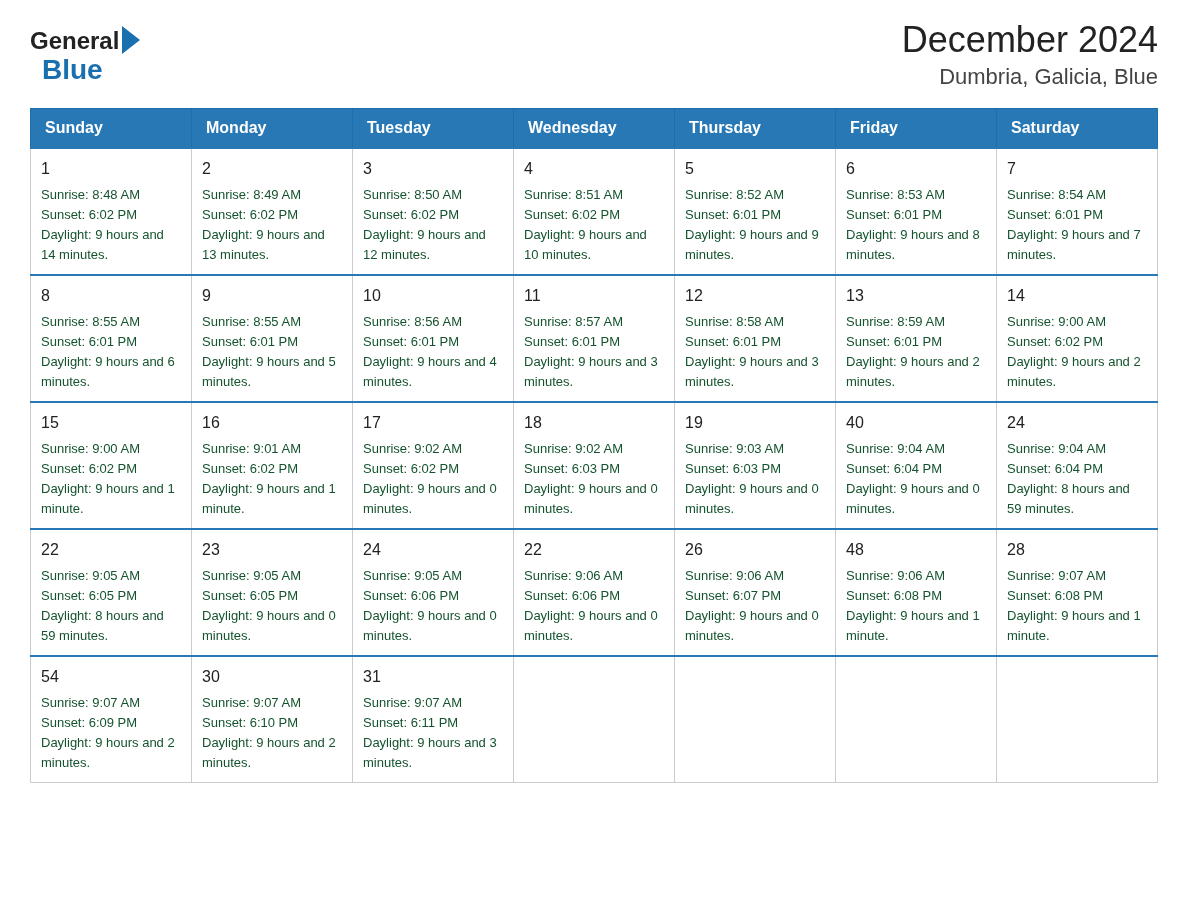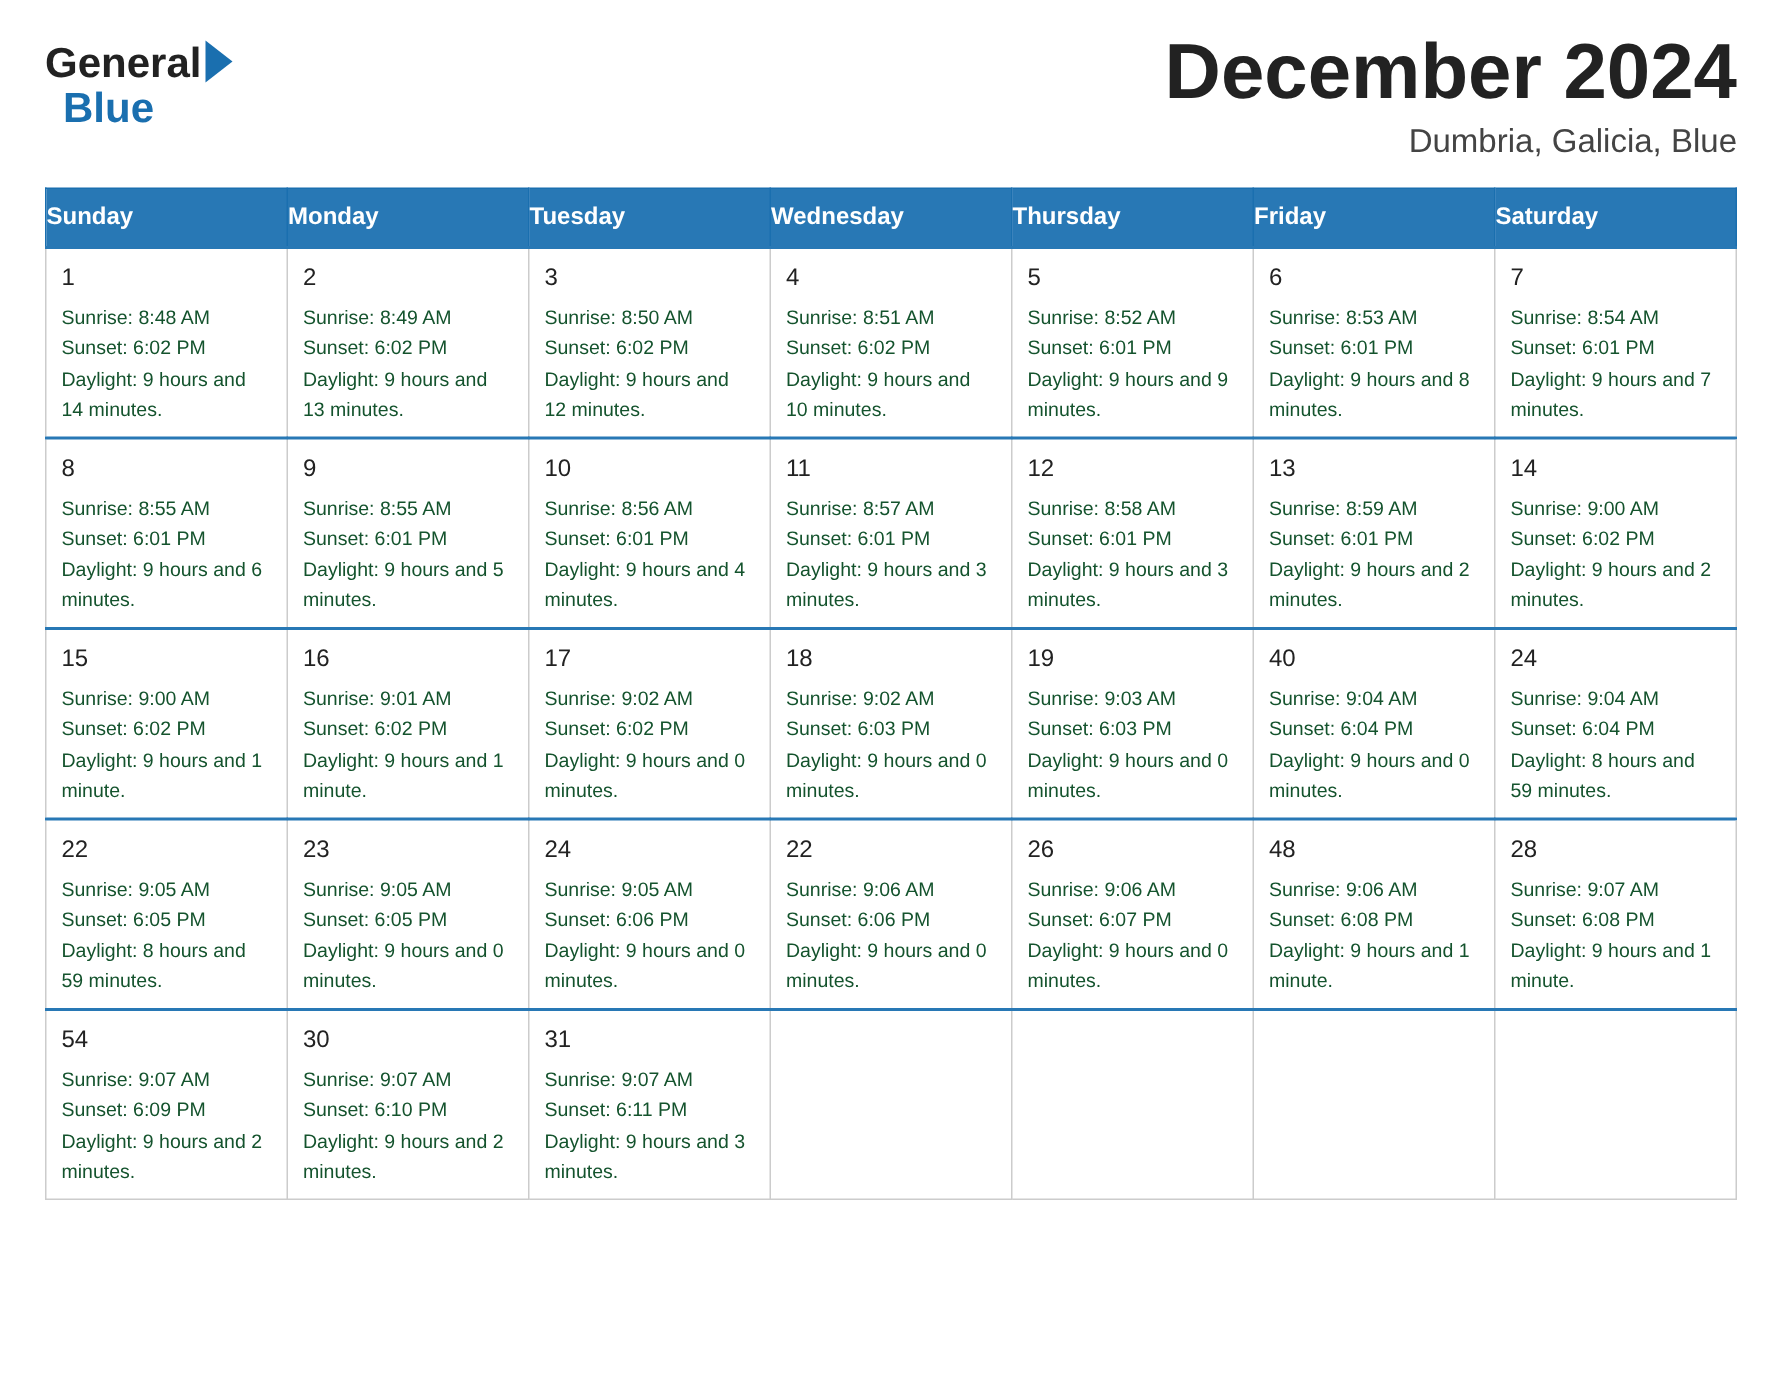--- a/index.html
+++ b/index.html
@@ -17,21 +17,21 @@
       align-items: flex-start;
       margin-bottom: 18px;
     }
     .logo {
       display: flex;
       flex-direction: column;
       align-items: flex-start;
       margin-top: 8px;
     }
     .logo-text-general {
-      font-size: 28px;
+      font-size: 24px;
       font-weight: bold;
       color: #222;
       line-height: 1;
       display: flex;
       align-items: center;
     }
     .logo-arrow {
       display: inline-block;
       width: 0;
       height: 0;
@@ -46,41 +46,41 @@
       font-weight: bold;
       color: #1a6faf;
       line-height: 1;
       margin-top: 2px;
       margin-left: 12px;
     }
     .title-area {
       text-align: right;
     }
     .month-title {
-      font-size: 52px;
-      font-weight: bold;
+      font-size: 36px;
+      font-weight: normal;
       color: #222;
       line-height: 1.1;
     }
     .location {
       font-size: 22px;
       color: #444;
       margin-top: 4px;
     }
     table {
       width: 100%;
       border-collapse: collapse;
       table-layout: fixed;
     }
     thead tr th {
       background-color: #2878b5;
       color: #fff;
       font-size: 16px;
       font-weight: bold;
-      padding: 10px 0;
+      padding: 10px 14px;
       text-align: left;
       border: 1px solid #1a6faf;
     }
     tbody tr td {
       vertical-align: top;
       padding: 8px 10px;
       border-left: 1px solid #ccc;
       border-right: 1px solid #ccc;
       border-bottom: 1px solid #ccc;
       font-size: 13.5px;

